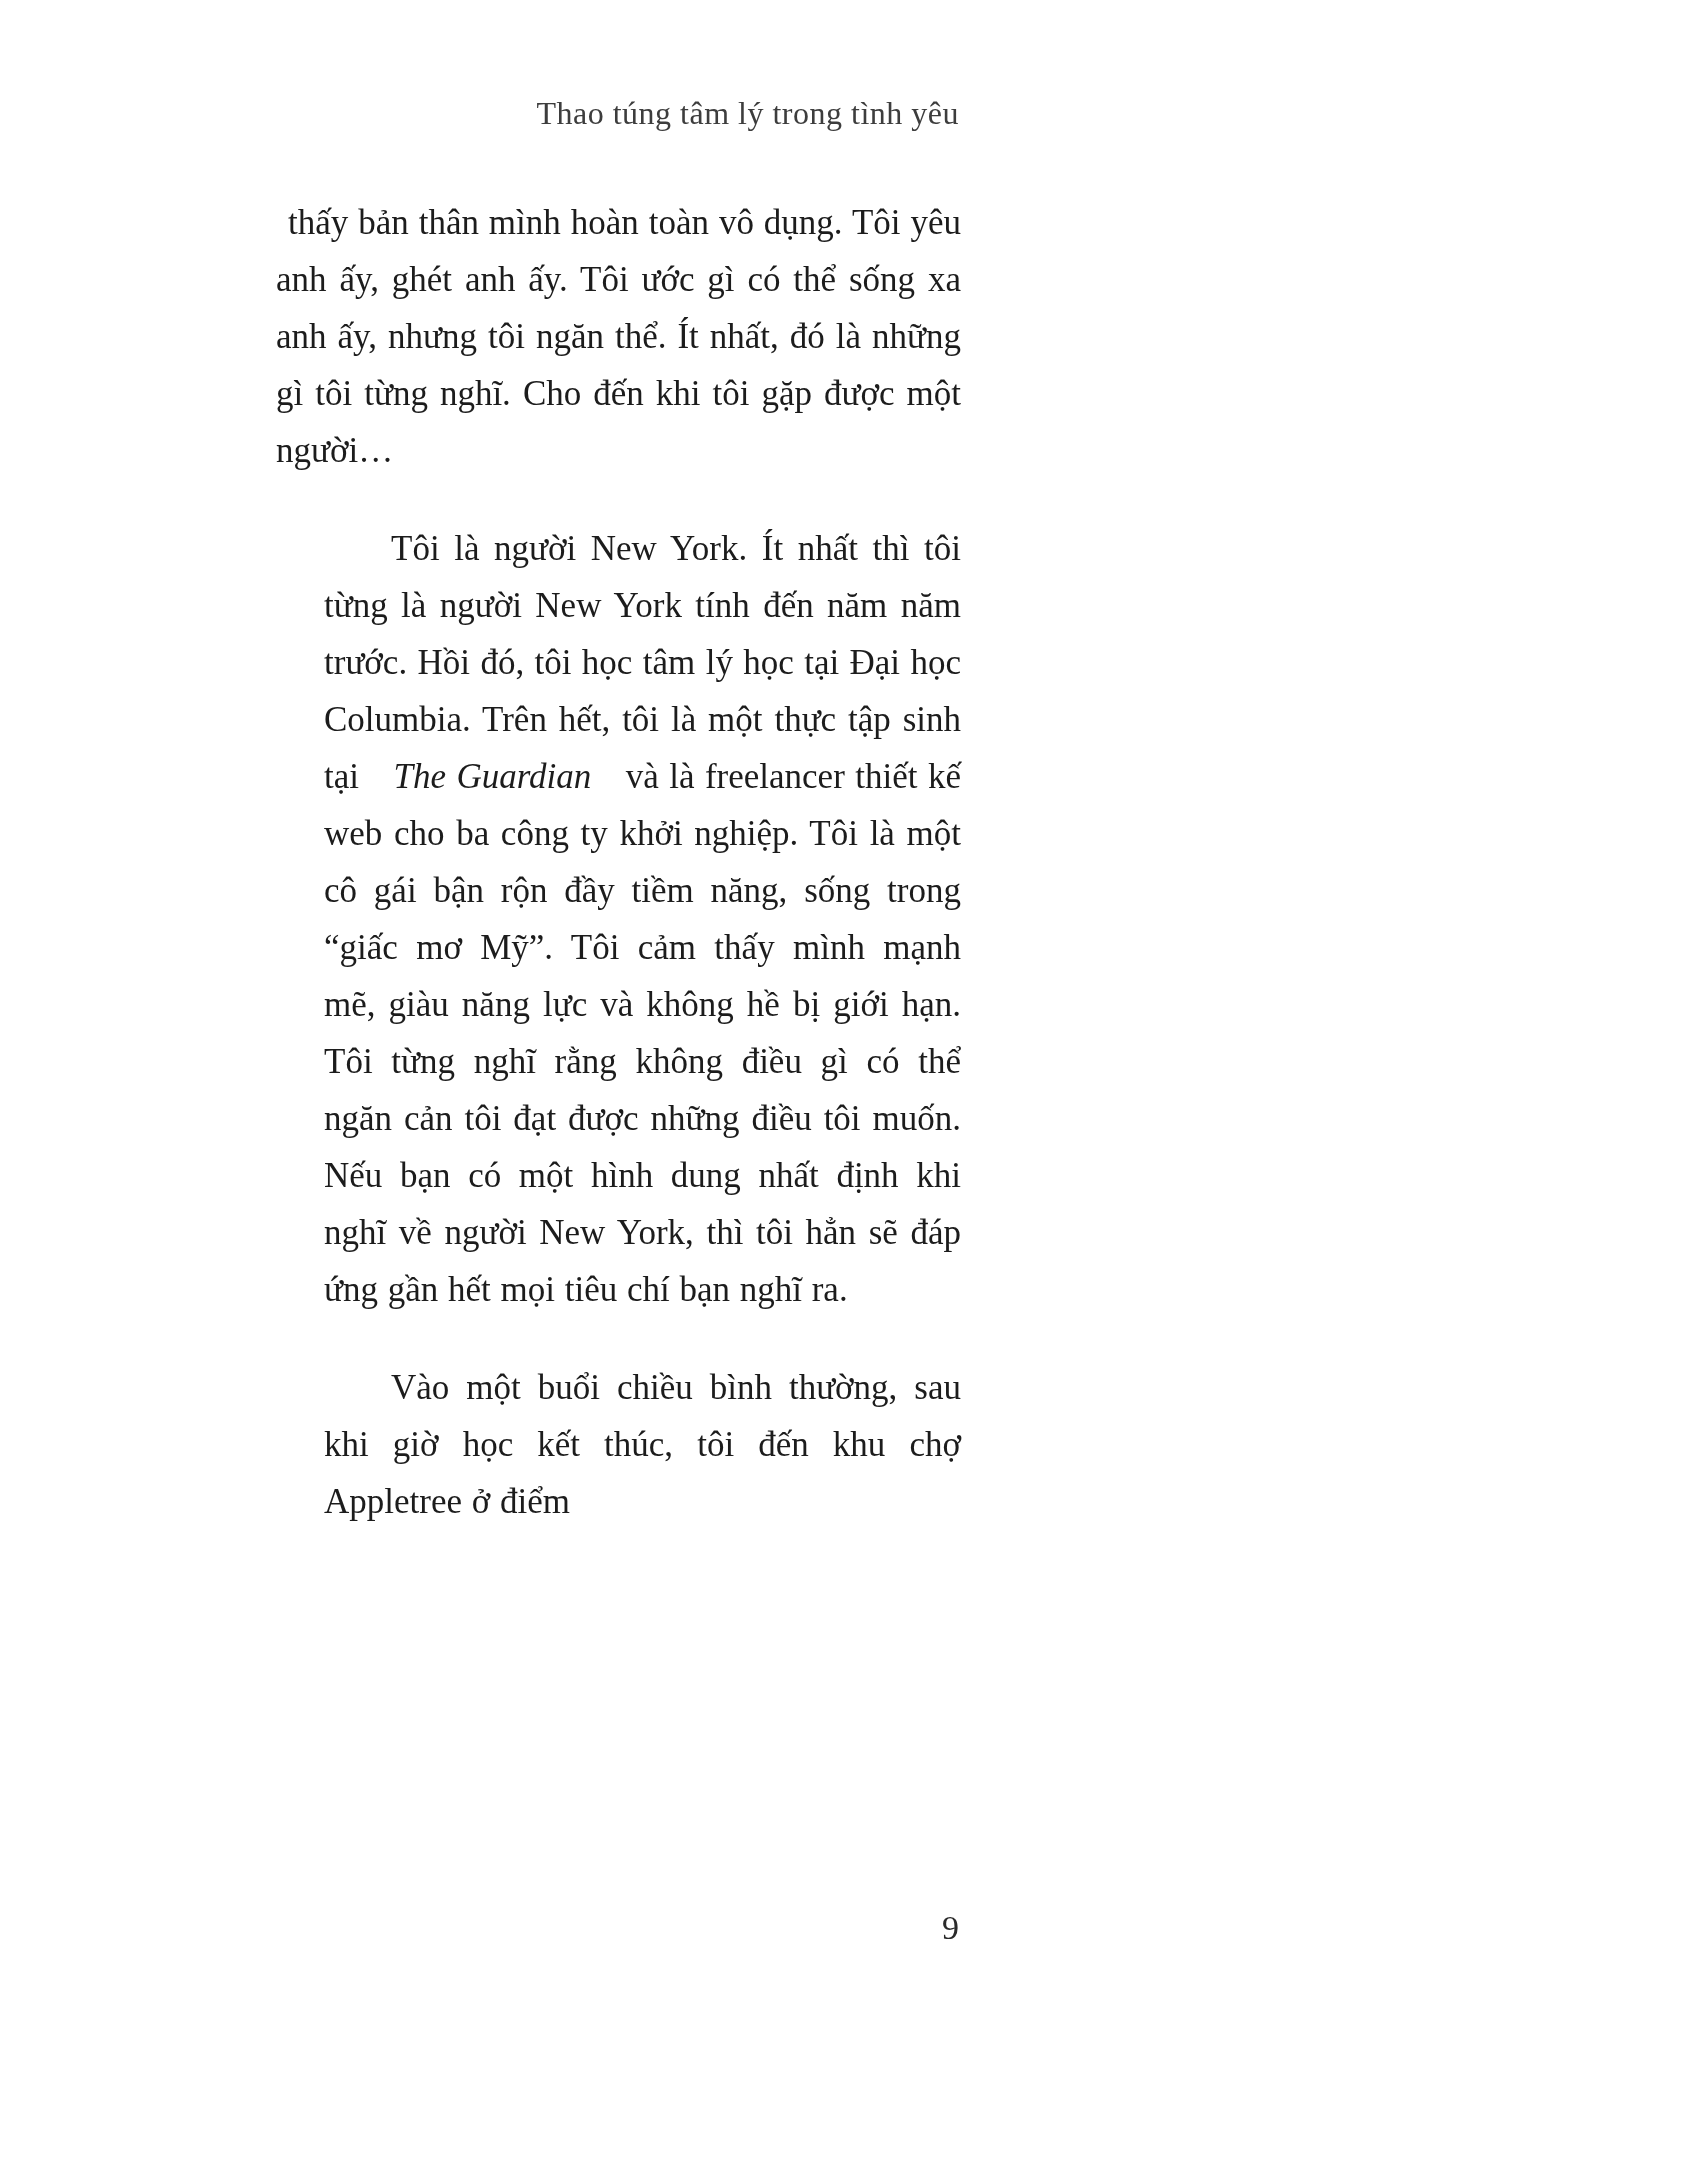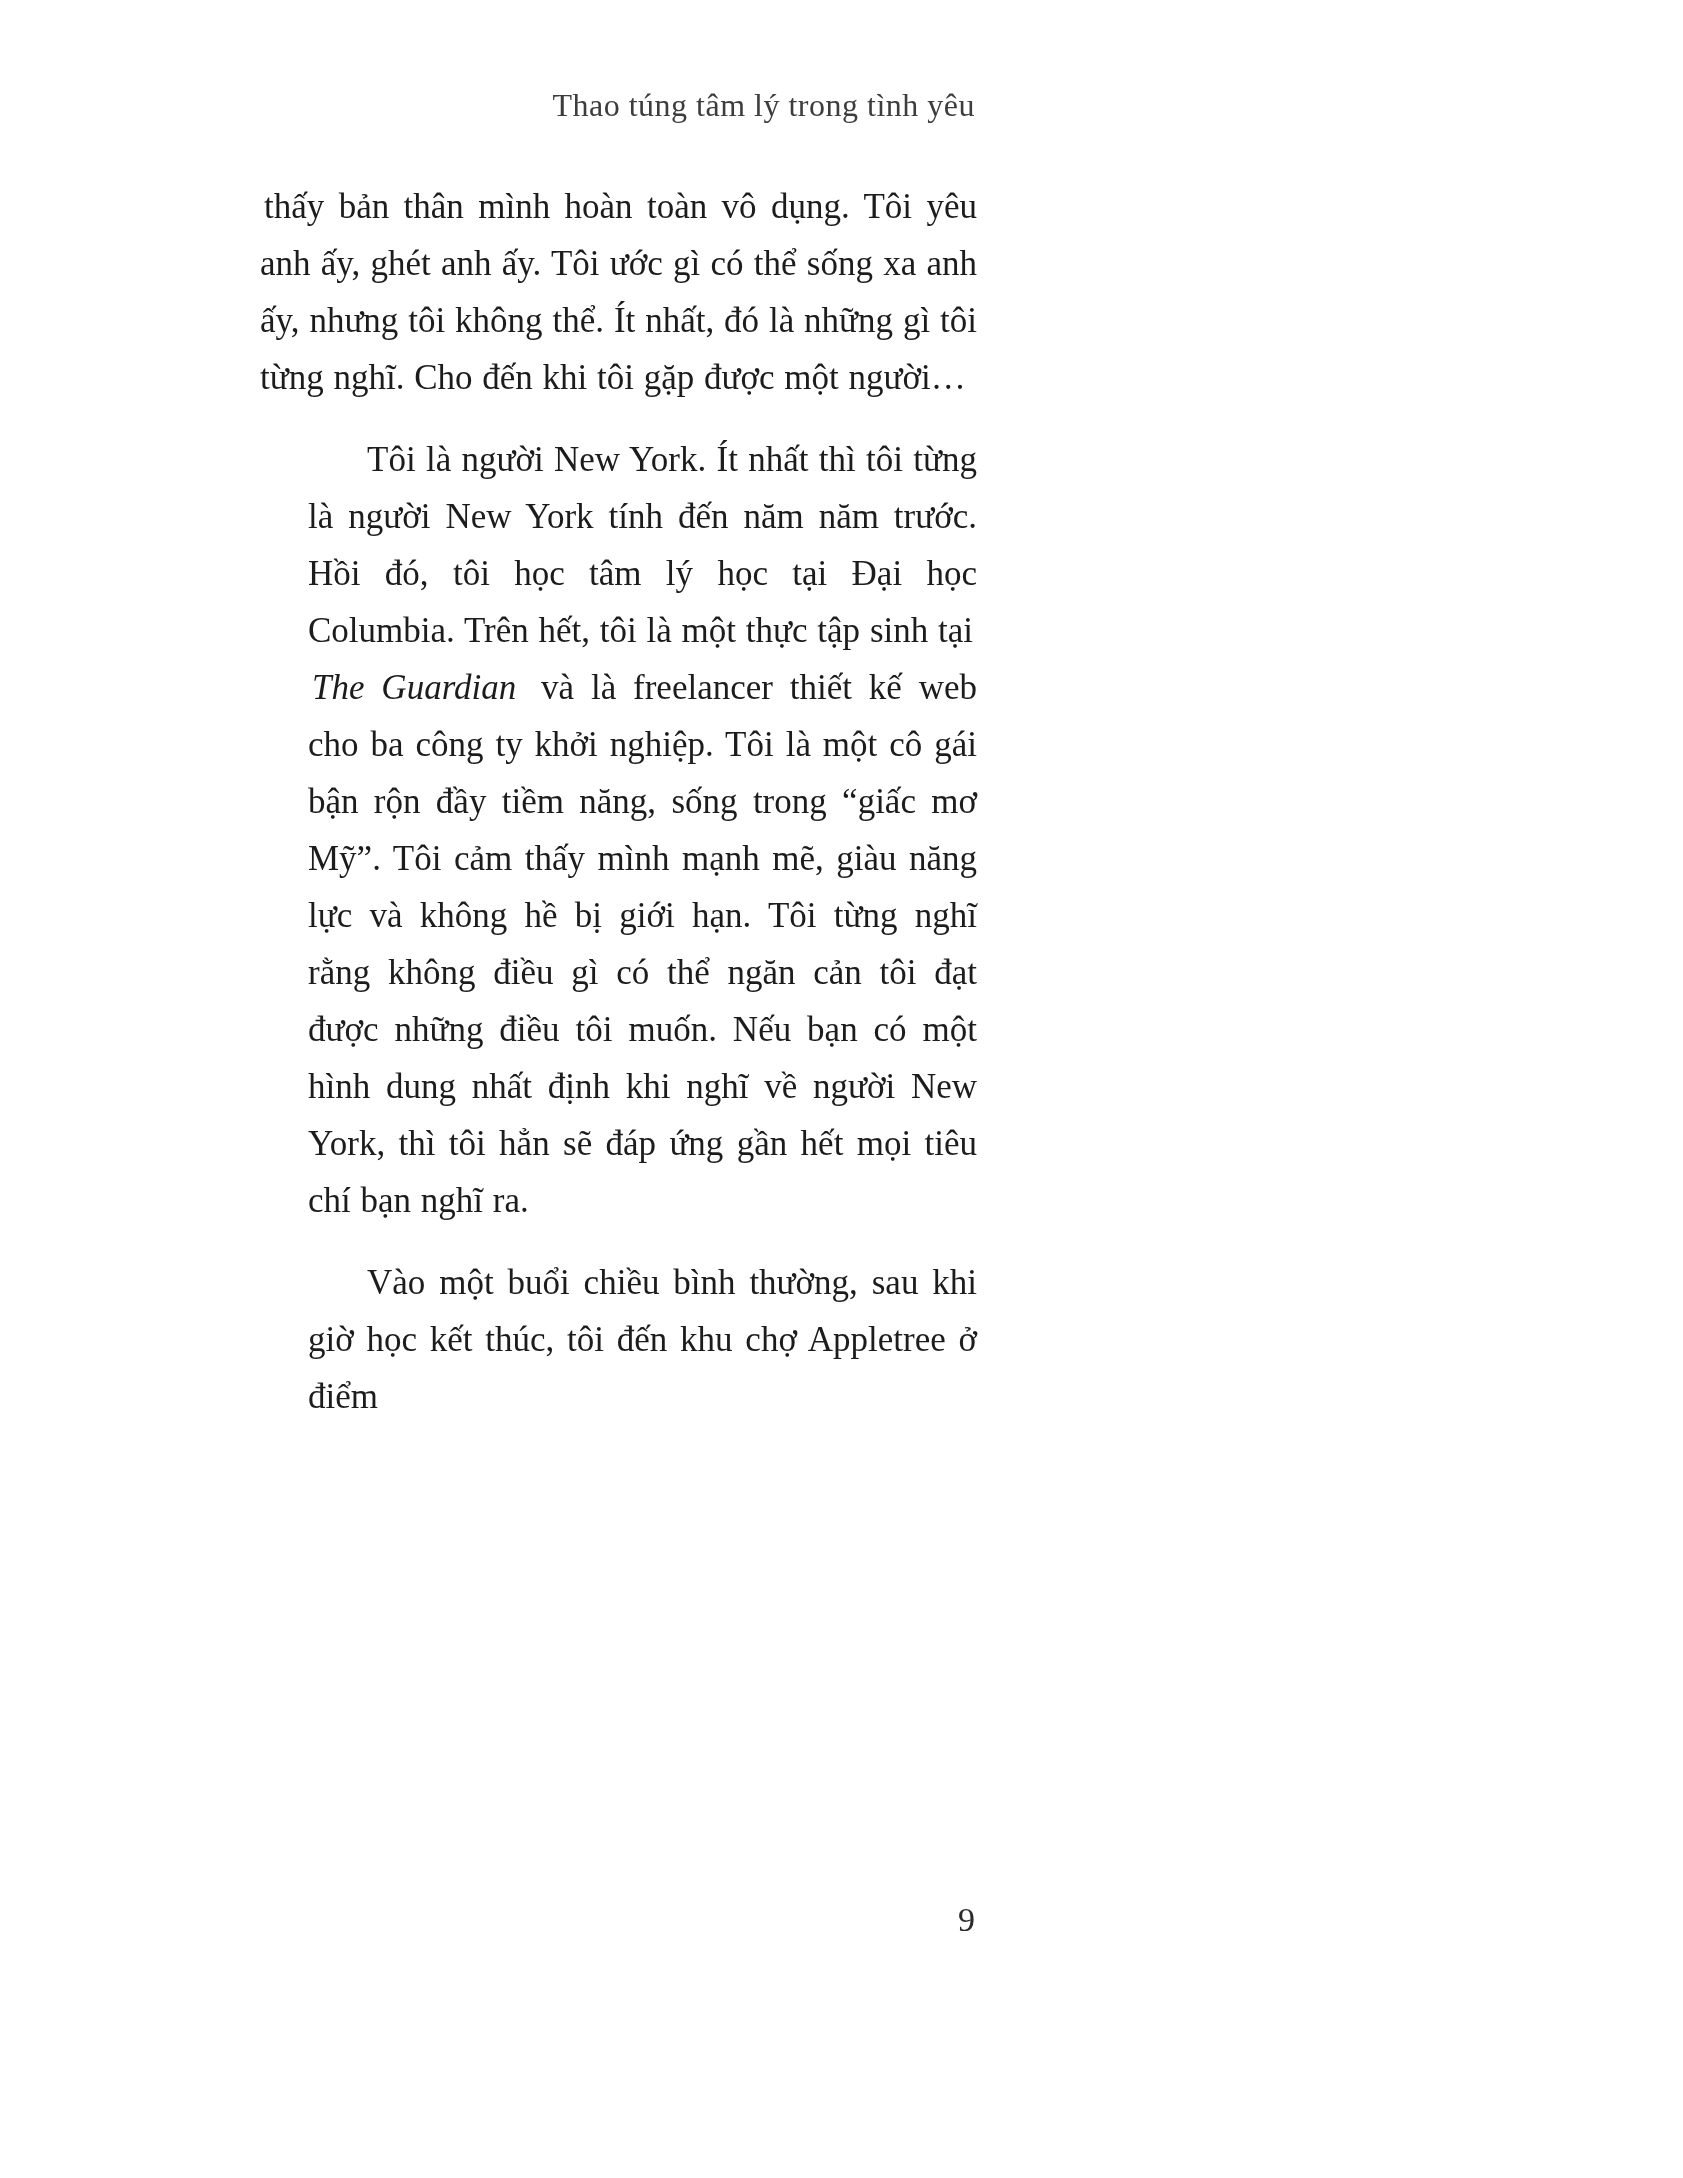--- a/index.html
+++ b/index.html
@@ -1,15 +1,15 @@
 <!DOCTYPE html>
 <html><head>
 <meta charset="utf-8">
 <style>
-  * { margin: 0; padding: 4px; box-sizing: border-box; }
+  * { margin: 0; padding: 12px; box-sizing: border-box; }
 
   html, body {
     width: 1683px;
     height: 2178px;
     background: #ffffff;
     font-family: "Liberation Serif", "DejaVu Serif", serif;
     color: #1c1c1c;
     overflow: hidden;
   }
 
@@ -70,21 +70,21 @@
 </head>
 <body>
 
 <div class="page">
 
   <header class="running-header">
     <span>Thao túng tâm lý trong tình yêu</span>
   </header>
 
   <main class="page-body">
-      <p class="para"><span>thấy bản thân mình hoàn toàn vô dụng. Tôi yêu anh ấy, ghét anh ấy. Tôi ước gì có thể sống xa anh ấy, nhưng tôi không thể. Ít nhất, đó là những gì tôi từng nghĩ. Cho đến khi tôi gặp được một người…</span></p>
+      <p class="para"><span>thấy bản thân mình hoàn toàn vô dụng. Tôi yêu anh ấy, ghét anh ấy. Tôi ước gì có thể sống xa anh ấy, nhưng tôi ngăn thể. Ít nhất, đó là những gì tôi từng nghĩ. Cho đến khi tôi gặp được một người…</span></p>
       <p class="para indent"><span>Tôi là người New York. Ít nhất thì tôi từng là người New York tính đến năm năm trước. Hồi đó, tôi học tâm lý học tại Đại học Columbia. Trên hết, tôi là một thực tập sinh tại </span><em>The Guardian</em><span> và là freelancer thiết kế web cho ba công ty khởi nghiệp. Tôi là một cô gái bận rộn đầy tiềm năng, sống trong “giấc mơ Mỹ”. Tôi cảm thấy mình mạnh mẽ, giàu năng lực và không hề bị giới hạn. Tôi từng nghĩ rằng không điều gì có thể ngăn cản tôi đạt được những điều tôi muốn. Nếu bạn có một hình dung nhất định khi nghĩ về người New York, thì tôi hẳn sẽ đáp ứng gần hết mọi tiêu chí bạn nghĩ ra.</span></p>
       <p class="para indent"><span>Vào một buổi chiều bình thường, sau khi giờ học kết thúc, tôi đến khu chợ Appletree ở điểm</span></p>
     </main>
 
   <footer class="page-footer">
     <span>9</span>
   </footer>
 
 </div>
 

